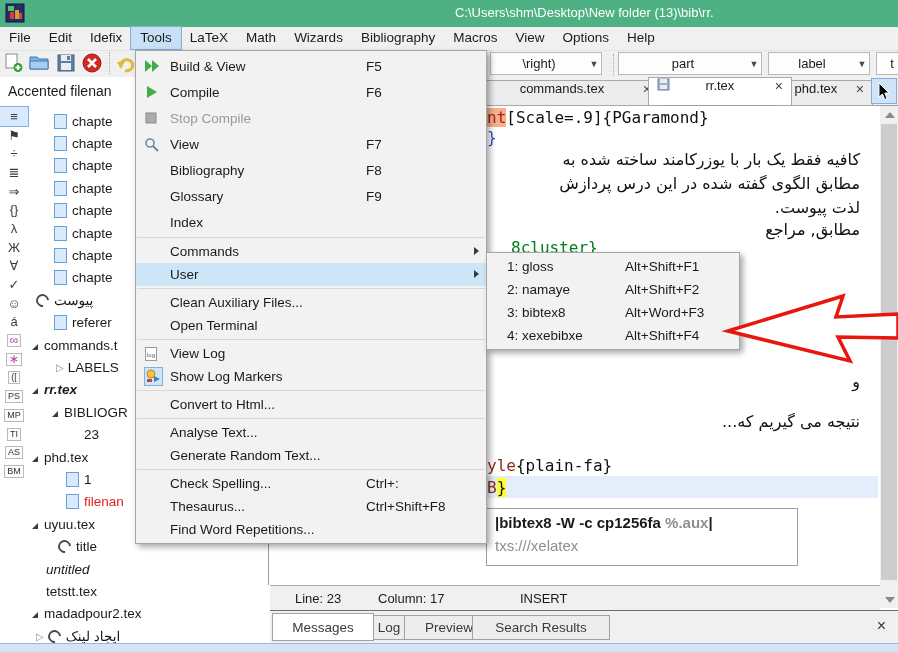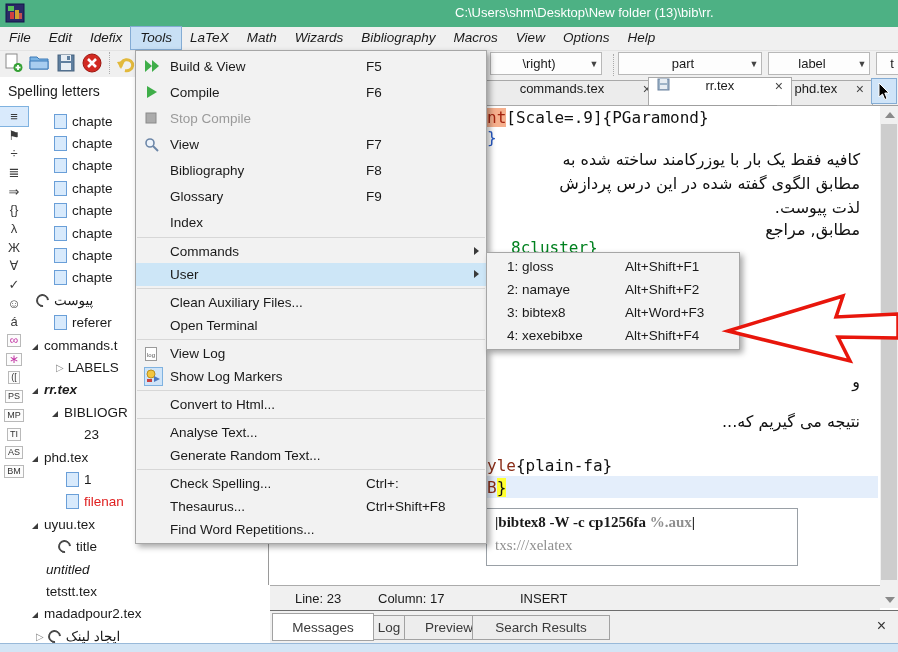--- a/index.html
+++ b/index.html
@@ -7,21 +7,21 @@
        font-family:"Liberation Sans",sans-serif;font-size:13px;color:#1a1a1a;}
   .abs{position:absolute;}
 
   
   #titlebar{left:0;top:0;width:898px;height:27px;background:#4db184;z-index:5;}
   #app-icon{left:5px;top:3px;width:20px;height:20px;}
   #win-title{left:455px;top:5px;color:#ffffff;font-size:13px;white-space:nowrap;}
 
   
   #menubar{left:0;top:27px;width:898px;height:23px;background:#f0f0f0;z-index:5;border-bottom:1px solid #e3e3e3;}
-  .mb-item{display:inline-block;padding:3px 9px 4px 9px;font-size:13.5px;cursor:default;font-style:italic;}
+  .mb-item{display:inline-block;padding:3px 9px 4px 9px;font-size:13.5px;cursor:default;}
   .mb-item.active{background:#c8e0f5;outline:1px solid #84acd4;}
 
   
   #toolbar{left:0;top:50px;width:898px;height:27px;background:#f0f0f0;z-index:2;}
   .tb-btn{display:inline-block;vertical-align:top;margin:2px 1px 0 2px;}
   .tb-sep{display:inline-block;vertical-align:top;height:22px;margin:2px 3px 0 3px;border-left:1px dotted #ababab;}
   .combo{position:absolute;top:2px;height:21px;background:#fdfdfd;border:1px solid #b8b8b8;
          display:flex;align-items:center;font-size:13px;}
   .combo .cv{flex:1;text-align:center;padding:0 4px;white-space:nowrap;overflow:hidden;}
   .combo .ca{width:14px;color:#444;font-size:9px;text-align:center;}
@@ -62,21 +62,21 @@
   .rtlline{position:absolute;right:38px;direction:rtl;font-size:16px;color:#111;
            font-family:"DejaVu Sans","Liberation Sans",sans-serif;}
   .st-match{background:#f6b08e;color:#a3230f;}
   .st-blue{color:#2458c5;}
   .st-green{color:#00811f;padding-left:24px;}
   .st-maroon{color:#8a2d18;}
   .st-bracematch{background:#ffff30;}
   .st-grey{color:#8f8f8f;}
   #curline{position:absolute;left:486px;top:476px;width:392px;height:22px;background:#e4eefb;z-index:-1;}
   #cmd-tooltip{left:486px;top:508px;width:312px;height:58px;background:#ffffff;border:1px solid #9aa0a6;
-               z-index:3;padding:5px 8px;box-sizing:border-box;font-family:Liberation Serif, serif;font-size:15px;}
+               z-index:3;padding:5px 8px;box-sizing:border-box;font-family:Liberation Sans, sans-serif;font-size:15px;}
   #tt-line1{font-weight:bold;white-space:pre;}
   #tt-line2{color:#8f8f8f;margin-top:6px;}
 
   
   #vscroll{left:880px;top:105px;width:18px;height:503px;background:#f0f0f0;z-index:2;}
   .sb-arrow{position:absolute;left:5px;width:0;height:0;}
   #sb-up{top:7px;border-left:5px solid transparent;border-right:5px solid transparent;border-bottom:6px solid #8a8a8a;}
   #sb-down{top:492px;border-left:5px solid transparent;border-right:5px solid transparent;border-top:6px solid #8a8a8a;}
   #sb-thumb{position:absolute;left:1px;top:19px;width:16px;height:456px;background:#cdcdcd;}
 
@@ -169,21 +169,21 @@
     <div class="combo" style="left:768px;width:100px;">
       <span class="cv">label</span>
       <span class="ca">▼</span>
     </div>
     <div class="combo" style="left:876px;width:30px;">
       <span class="cv">t</span>
     </div>
   </div>
 
   <div class="abs" id="sidebar">
-    <div id="side-header">Spelling letters</div>
+    <div id="side-header">Accented filenan</div>
     <div id="strip">
         <div class="strip-ic sel">≡</div>
         <div class="strip-ic">⚑</div>
         <div class="strip-ic">÷</div>
         <div class="strip-ic">≣</div>
         <div class="strip-ic">⇒</div>
         <div class="strip-ic">{}</div>
         <div class="strip-ic">λ</div>
         <div class="strip-ic">Ж</div>
         <div class="strip-ic">∀</div>

